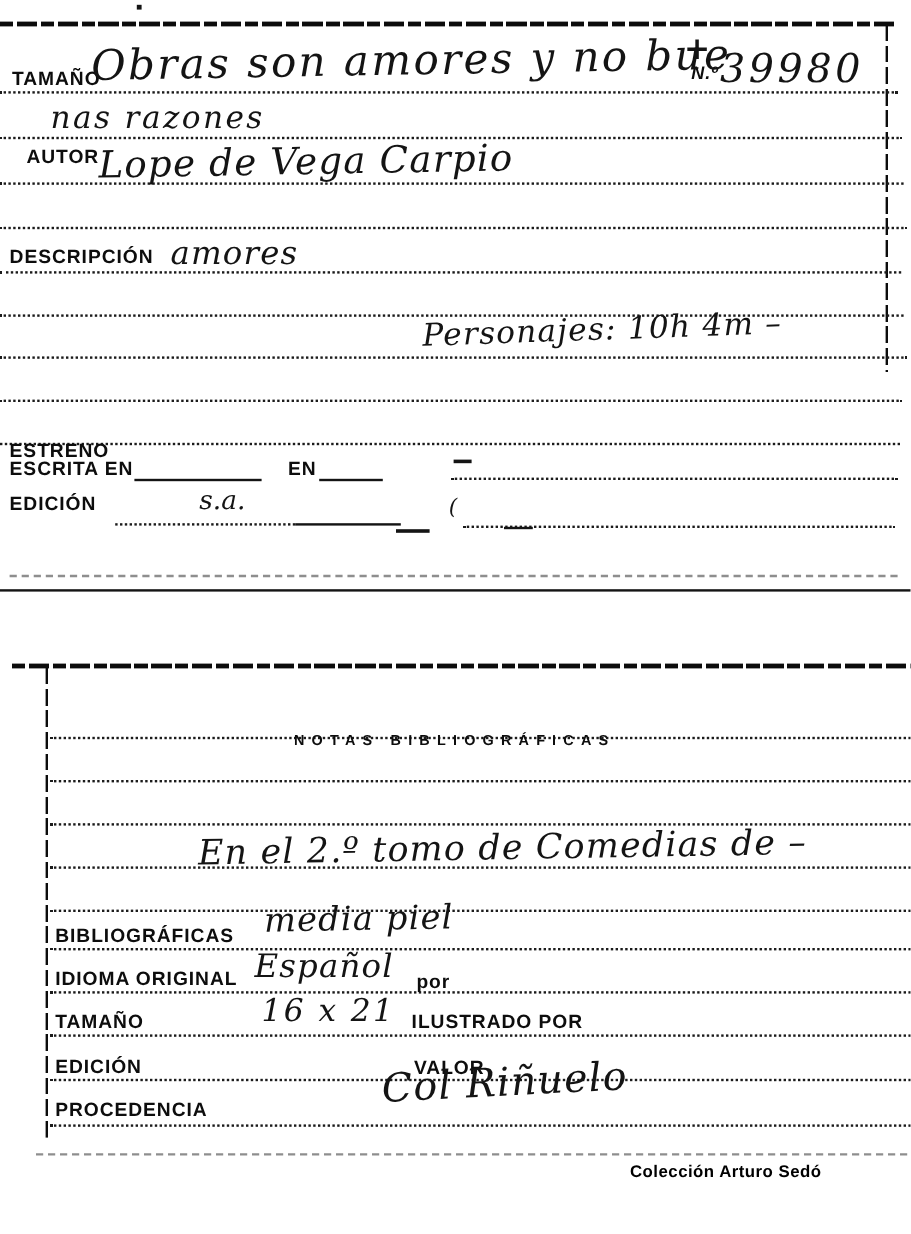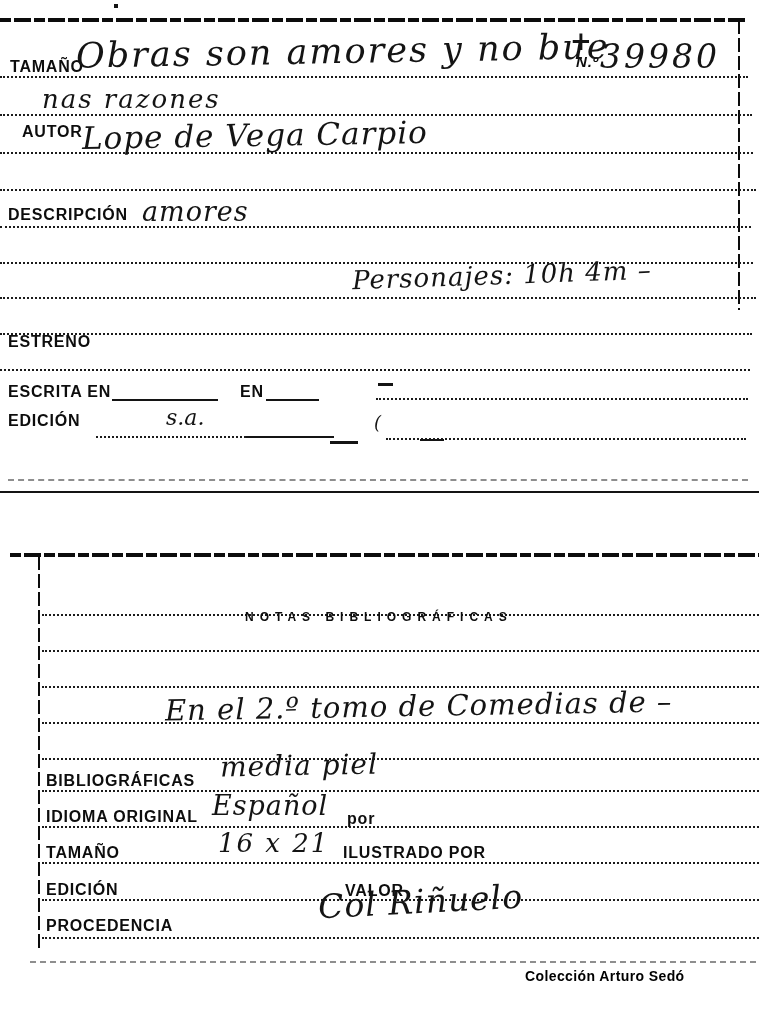--- a/index.html
+++ b/index.html
@@ -90,21 +90,21 @@
   <div class="dot" style="left:96px;top:436px;width:150px;"></div>
   <div class="solidline" style="left:246px;top:436px;width:88px;"></div>
   <div class="dot" style="left:386px;top:438px;width:360px;"></div>
 
   <div class="dot faint" style="left:8px;top:479px;width:740px;"></div>
   <div class="solidline" style="left:0;top:491px;width:759px;"></div>
 
   <div class="lbl" style="left:10px;top:58px;">TAMAÑO</div>
   <div class="lbl" style="left:8px;top:123px;margin-left:14px;">AUTOR</div>
   <div class="lbl" style="left:8px;top:206px;">DESCRIPCIÓN</div>
-  <div class="lbl" style="left:8px;top:333px;text-align:center;">ESTRENO</div>
+  <div class="lbl" style="left:8px;top:368px;text-align:center;">ESTRENO</div>
   <div class="lbl" style="left:8px;top:383px;">ESCRITA EN</div>
   <div class="lbl" style="left:240px;top:383px;">EN</div>
   <div class="lbl" style="left:8px;top:412px;">EDICIÓN</div>
 
   <div class="hw" style="left:570px;top:28px;font-size:26px;font-style:normal;font-weight:700;">+</div>
   <div class="lbl small" style="left:576px;top:53px;">N.º</div>
   <div class="hw" style="left:600px;top:40px;font-size:33px;letter-spacing:3px;">39980</div>
 
   <div class="hw" style="left:76px;top:34px;font-size:35px;letter-spacing:2px;transform:rotate(-1deg);">Obras son amores y no bue</div>
   <div class="hw" style="left:42px;top:86px;font-size:26px;letter-spacing:2px;">nas razones</div>

